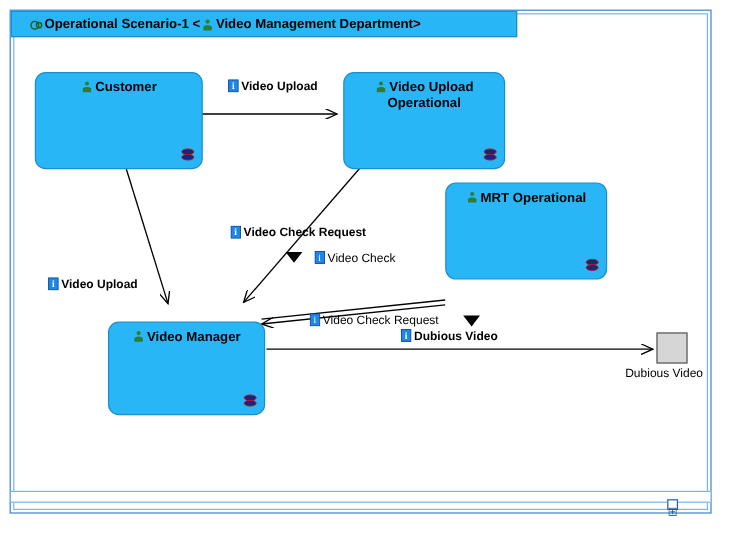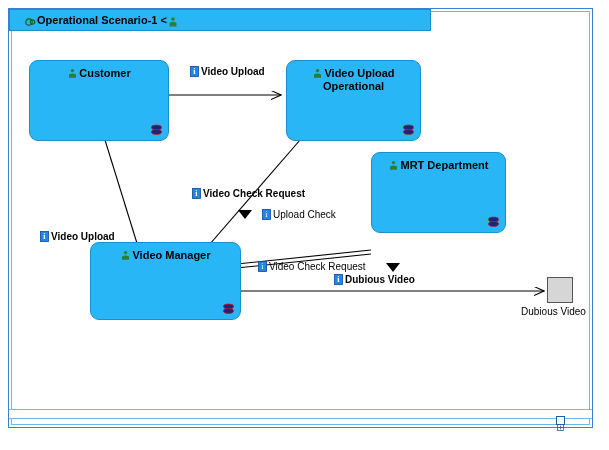--- a/index.html
+++ b/index.html
@@ -196,20 +196,21 @@
         <circle cx="8.5" cy="6" r="2.2" fill="none" stroke="#1b5e20" stroke-width="1.2"></circle>
       </svg>
     </span>
     <span class="title-text">Operational Scenario-1 &lt; </span>
     <span class="title-icon">
       <svg width="12" height="12" viewBox="0 0 12 12">
         <circle cx="6" cy="3" r="1.8" fill="#2e7d32"></circle>
         <path d="M2.5 10.5 L2.5 7 Q6 4.5 9.5 7 L9.5 10.5 Z" fill="#2e7d32"></path>
       </svg>
     </span>
+    <span class="title-text">Video Management Department&gt;</span>
   </div>
 
   <svg id="arrows">
     <defs>
       <marker id="arrowOpen" markerWidth="11" markerHeight="9" refX="10" refY="4.5" orient="auto" markerUnits="userSpaceOnUse">
         <path d="M0,0 L10,4.5 L0,9" fill="none" stroke="#000000" stroke-width="1.1"></path>
       </marker>
       <marker id="arrowFilled" markerWidth="10" markerHeight="8" refX="9" refY="4" orient="auto" markerUnits="userSpaceOnUse">
         <path d="M0,0 L9,4 L0,8 z" fill="#000000"></path>
       </marker>
@@ -270,31 +271,31 @@
     </span>
   </div>
 
   <div class="node" style="left:371px; top:152px; width:135px; height:81px;">
     <div class="node-label">
       <span class="lbl-icon">
         <svg width="11" height="11" viewBox="0 0 11 11">
           <circle cx="5.5" cy="2.6" r="1.7" fill="#2e7d32"></circle>
           <path d="M2 9.8 L2 6.6 Q5.5 4.4 9 6.6 L9 9.8 Z" fill="#2e7d32"></path>
         </svg>
-      </span><span>MRT Department</span>
+      </span><span>MRT Operational</span>
     </div>
     <span class="corner-icon">
       <svg width="13" height="13" viewBox="0 0 13 13">
         <ellipse cx="6.5" cy="3.5" rx="5" ry="2.4" fill="#1a237e" stroke="#b71c1c" stroke-width="0.8"></ellipse>
         <ellipse cx="6.5" cy="8" rx="5" ry="2.4" fill="#1a237e" stroke="#b71c1c" stroke-width="0.8"></ellipse>
       </svg>
     </span>
   </div>
 
-  <div class="node" style="left:90px; top:242px; width:151px; height:78px;">
+  <div class="node" style="left:90px; top:268px; width:131px; height:78px;">
     <div class="node-label">
       <span class="lbl-icon">
         <svg width="11" height="11" viewBox="0 0 11 11">
           <circle cx="5.5" cy="2.6" r="1.7" fill="#2e7d32"></circle>
           <path d="M2 9.8 L2 6.6 Q5.5 4.4 9 6.6 L9 9.8 Z" fill="#2e7d32"></path>
         </svg>
       </span><span>Video Manager</span>
     </div>
     <span class="corner-icon">
       <svg width="13" height="13" viewBox="0 0 13 13">
@@ -321,21 +322,21 @@
       </svg>
     </span><span>Video Check Request</span>
   </div>
 
   <div class="msg plain" style="left:262px; top:209px;">
     <span class="msg-icon">
       <svg width="9" height="11" viewBox="0 0 9 11">
         <rect x="0.5" y="0.5" width="8" height="10" fill="#1e88e5" stroke="#0d47a1" stroke-width="0.8"></rect>
         <text x="4.4" y="8.2" font-size="8" fill="#ffffff" text-anchor="middle" font-family="Liberation Serif, serif">i</text>
       </svg>
-    </span><span>Upload Check</span>
+    </span><span>Video Check</span>
   </div>
 
   <div class="msg" style="left:40px; top:231px;">
     <span class="msg-icon">
       <svg width="9" height="11" viewBox="0 0 9 11">
         <rect x="0.5" y="0.5" width="8" height="10" fill="#1e88e5" stroke="#0d47a1" stroke-width="0.8"></rect>
         <text x="4.4" y="8.2" font-size="8" fill="#ffffff" text-anchor="middle" font-family="Liberation Serif, serif">i</text>
       </svg>
     </span><span>Video Upload</span>
   </div>

